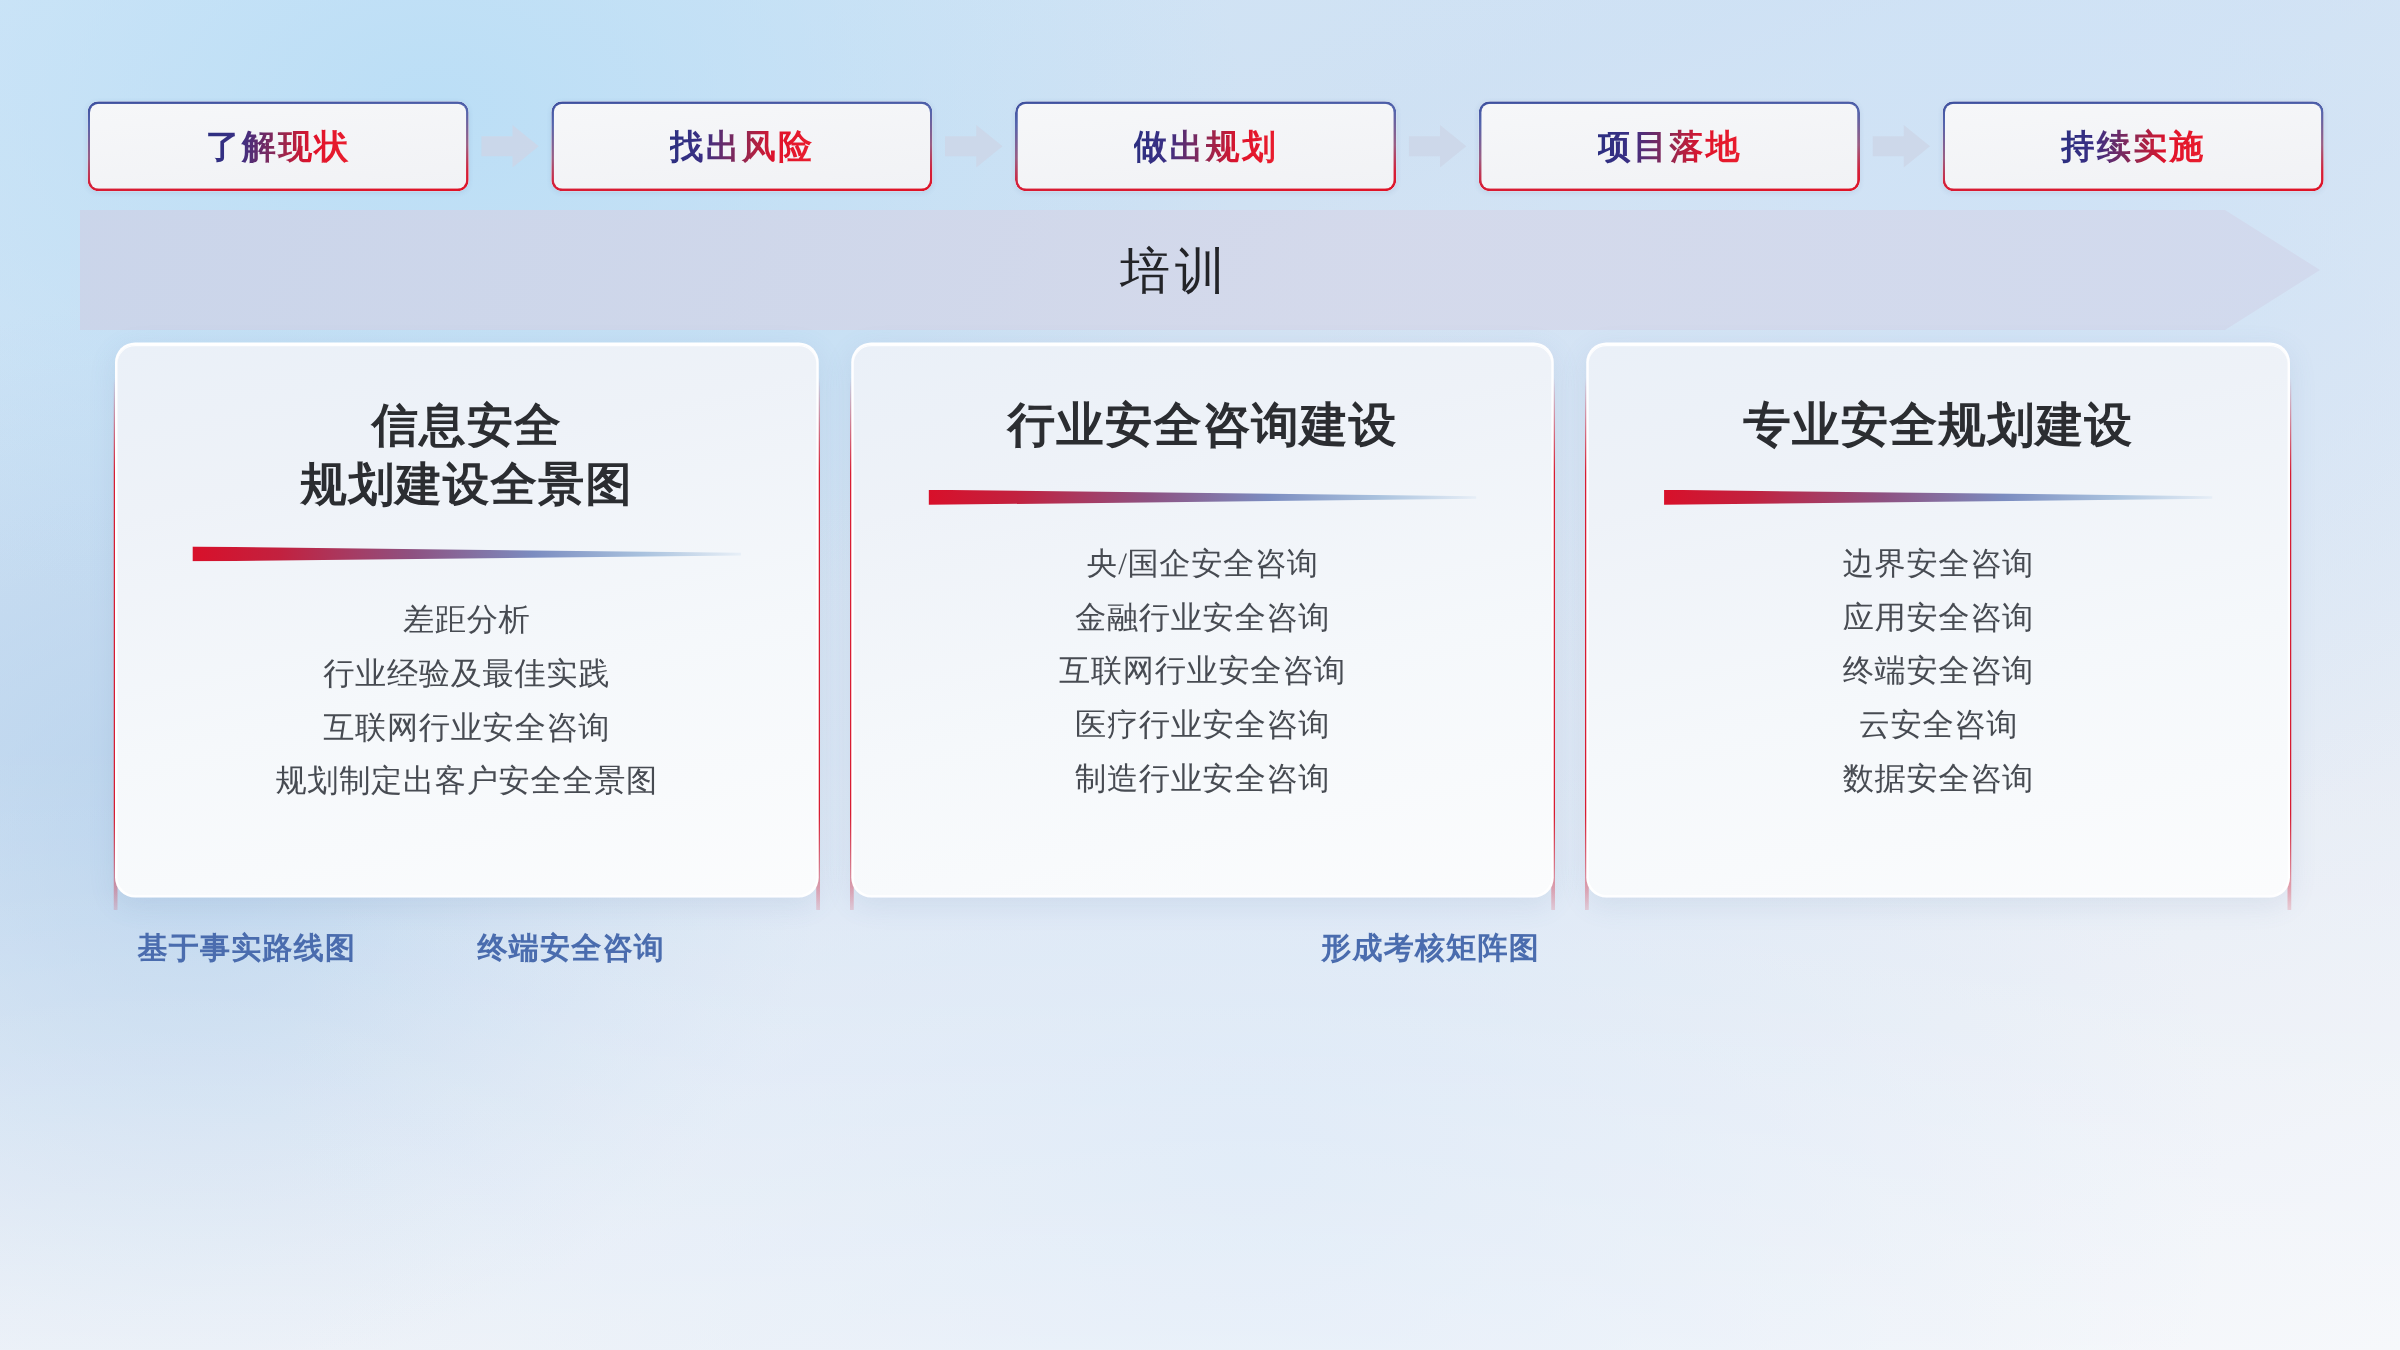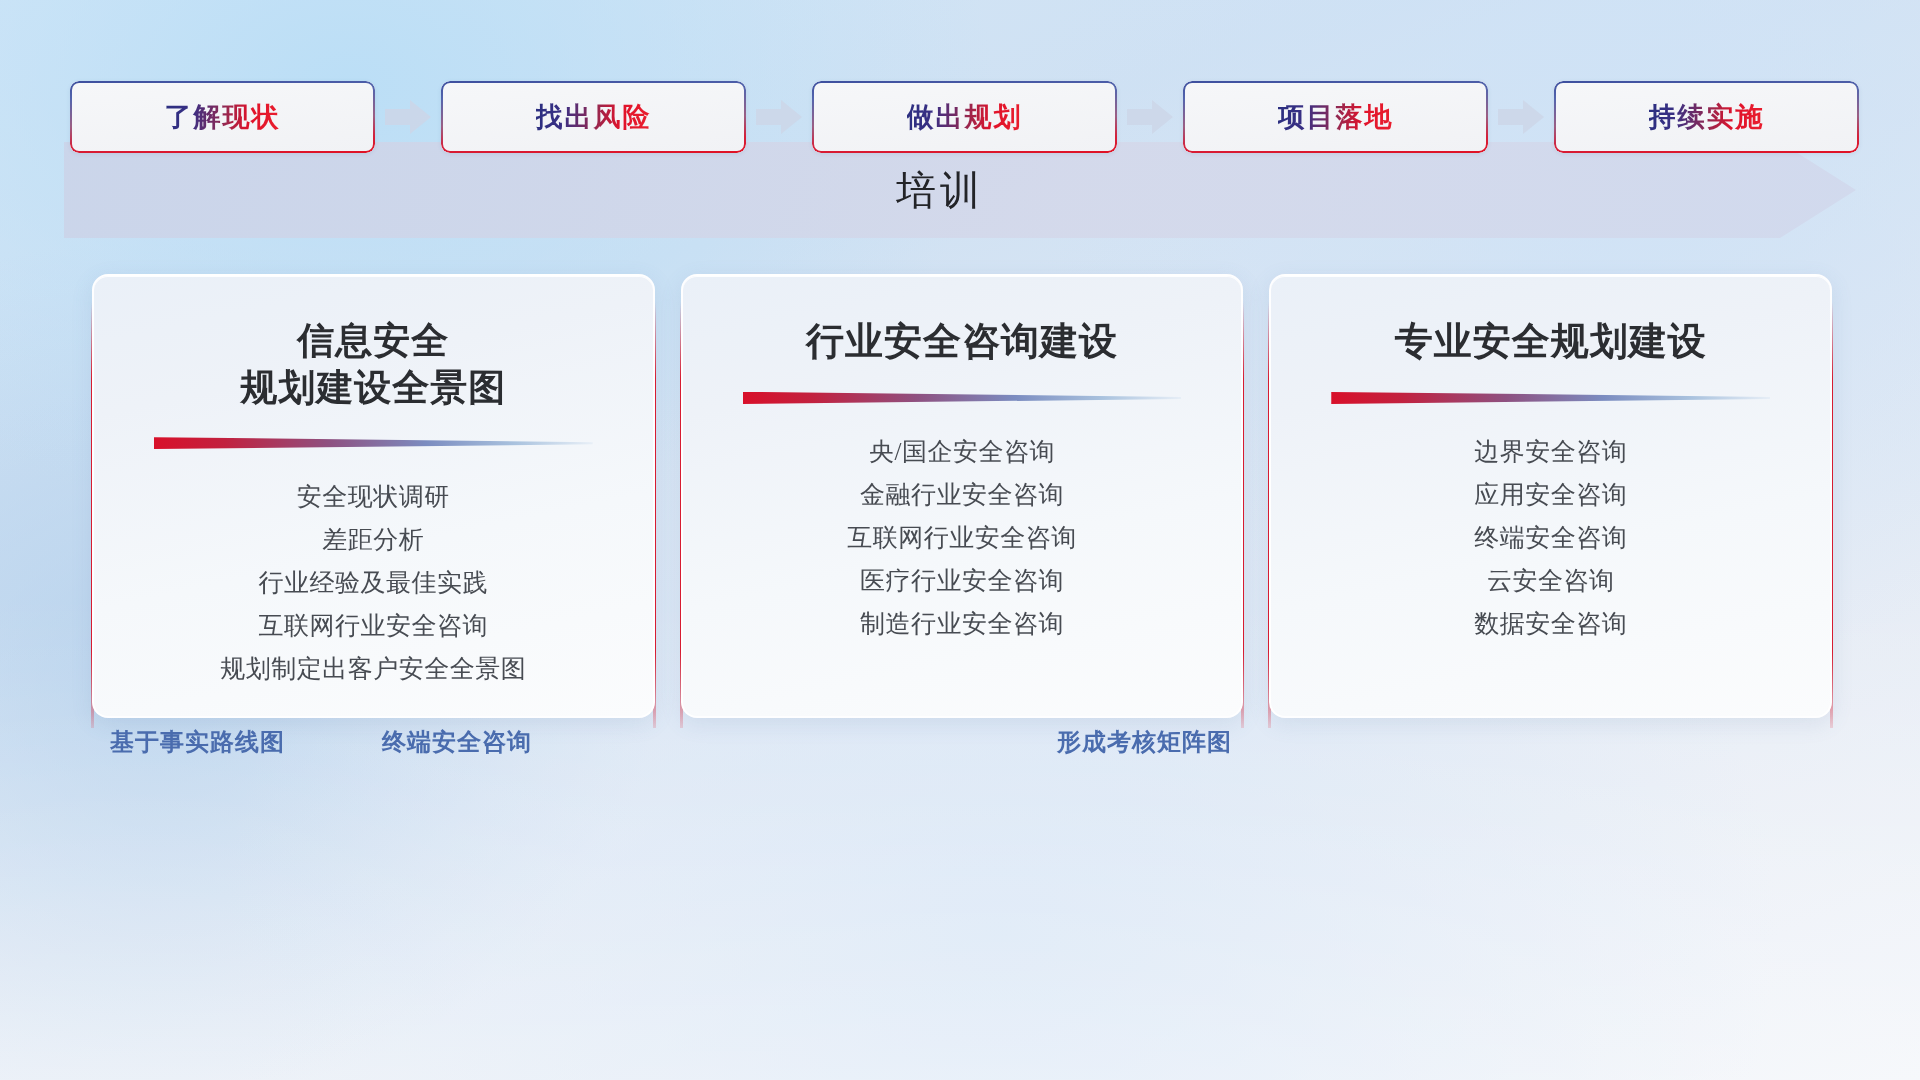--- a/index.html
+++ b/index.html
@@ -86,21 +86,21 @@
     display: flex;
     align-items: center;
     justify-content: center;
   }
   .step-arrow svg { display:block; }
 
   
   .banner {
     position: absolute;
     left: 64px;
-    top: 142px;
+    top: 168px;
     width: 1792px;
     height: 96px;
     z-index: 2;
   }
   .banner-shape {
     position: absolute;
     inset: 0;
     background: linear-gradient(100deg, rgba(203,212,233,0.92) 0%, rgba(208,214,233,0.90) 30%, rgba(212,216,234,0.88) 58%, rgba(209,216,236,0.86) 100%);
     clip-path: polygon(0 0, calc(100% - 76px) 0, 100% 50%, calc(100% - 76px) 100%, 0 100%);
   }
@@ -194,21 +194,21 @@
     font-family: Liberation Serif, serif;
   }
 
   
   .card.two-line .card-title { font-size: 37px; }
 
   
   .footers {
     position: absolute;
     left: 0;
-    top: 726px;
+    top: 742px;
     width: 1704px;
     height: 46px;
     z-index: 4;
   }
   .footer-label {
     position: absolute;
     top: 0;
     font-size: 24px;
     font-weight: 700;
     color: #4a6cae;
@@ -271,21 +271,20 @@
 
   <div class="cards">
 
     <div class="card two-line">
       <div class="card-title">信息安全
 规划建设全景图</div>
       <div class="card-divider">
           <span></span>
         </div>
       <ul class="card-list">
-        <li>安全现状调研</li>
         <li>差距分析</li>
         <li>行业经验及最佳实践</li>
         <li>互联网行业安全咨询</li>
         <li>规划制定出客户安全全景图</li>
       </ul>
     </div>
 
     <div class="card">
       <div class="card-title">行业安全咨询建设</div>
       <div class="card-divider">

